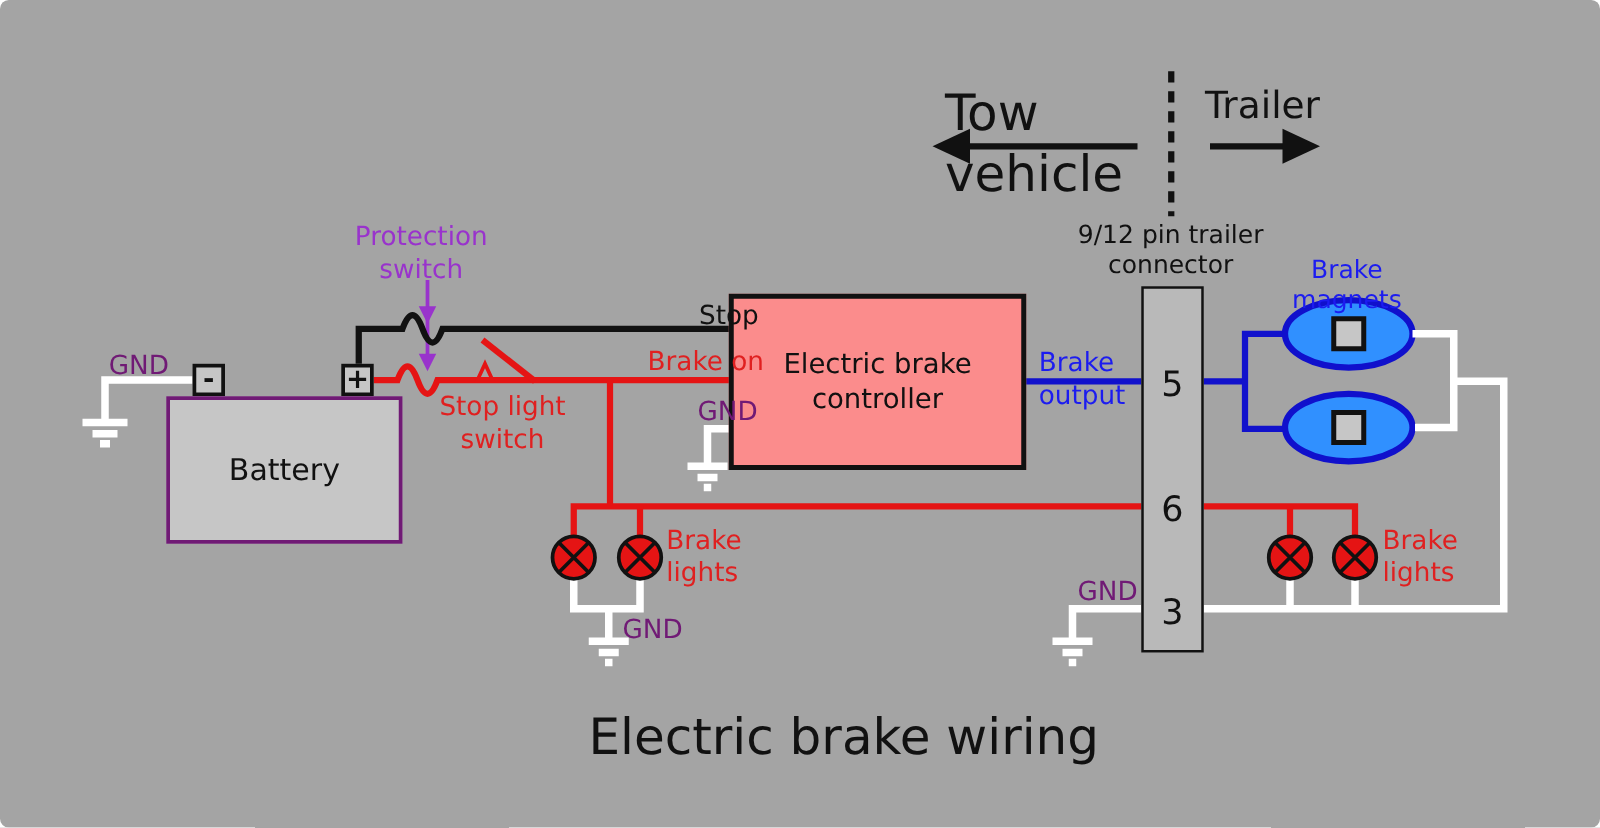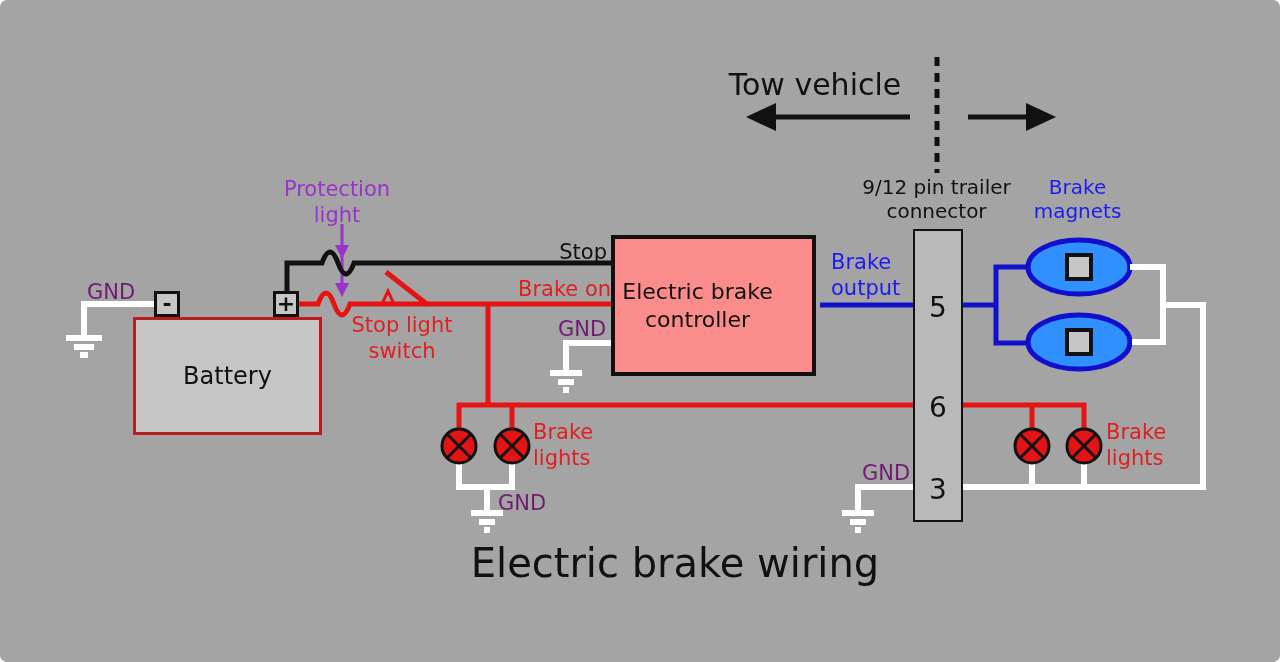--- a/index.html
+++ b/index.html
@@ -18,56 +18,56 @@
   .purple-line{stroke:var(--label-purple,#9933cc);stroke-width:3;fill:none;}
   .purple-head{fill:var(--label-purple,#9933cc);stroke:none;}
   .lamp{fill:var(--wire-red,#e51414);stroke:#111;stroke-width:3;}
   .lamp-x{stroke:#111;stroke-width:3;fill:none;}
   .magnet{fill:var(--magnet-fill,#3090ff);stroke:var(--magnet-border,#1010cc);stroke-width:5;}
   .magnet-core{fill:var(--battery-fill,#c6c6c6);stroke:#111;stroke-width:4;}
   .switch-tri{stroke:var(--wire-red,#e51414);stroke-width:3;fill:none;}
   
   .box{position:absolute;box-sizing:border-box;color:#111;}
   .battery{left:133px;top:317px;width:189px;height:118px;background:var(--battery-fill,#c6c6c6);
-    border:3px solid #b91c1c;display:flex;align-items:center;justify-content:center;font-size:24px;}
+    border:3px solid #701a75;display:flex;align-items:center;justify-content:center;font-size:24px;}
   .terminal{position:absolute;width:26px;height:26px;background:var(--battery-fill,#c6c6c6);
     border:3px solid #111;display:flex;align-items:center;justify-content:center;
     font-size:22px;font-weight:bold;line-height:1;}
   .terminal.minus{left:154px;top:291px;}
   .terminal.plus{left:273px;top:291px;}
-  .controller{left:611px;top:235px;width:205px;height:141px;background:var(--controller-fill,#fb8c8c);
-    border:4px solid #111;display:flex;align-items:center;
+  .controller{left:583px;top:235px;width:238px;height:141px;background:var(--controller-fill,#fb8c8c);
+    border:4px solid #111;display:flex;align-items:center;justify-content:center;
     text-align:center;font-size:22px;line-height:1.25;}
   .controller span{display:block;width:165px;}
   .connector{left:913px;top:229px;width:50px;height:293px;background:var(--connector-fill,#b9b9b9);
     border:2px solid #111;}
   .pin{position:absolute;left:0;width:100%;text-align:center;font-size:28px;color:#111;}
   .pin.p5{top:60px;} .pin.p6{top:160px;} .pin.p3{top:242px;}
   
   .lbl{position:absolute;line-height:1.22;}
   .t-black{color:#111;} .t-white{color:#701a75;} 
-  .t-red{color:var(--label-red,#e02020);} .t-blue{color:var(--label-blue,#1c1cf0);}
+  .t-red{color:var(--label-red,#e02020);} .t-blue{color:var(--label-blue,#1c1cf0);margin-top:28px;}
   .t-purple{color:var(--label-purple,#9933cc);}
-  .tow{left:720px;top:67px;width:190px;text-align:center;font-size:30px;}
+  .tow{left:756px;top:67px;width:190px;text-align:left;font-size:40px;}
   .trailer{left:955px;top:67px;width:110px;text-align:center;font-size:30px;}
   .prot{left:277px;top:177px;width:120px;text-align:center;font-size:21px;}
   .conn-lbl{left:860px;top:175px;width:153px;text-align:center;font-size:20px;}
   .magnets-lbl{left:1030px;top:175px;width:95px;text-align:center;font-size:20px;}
   .power-lbl{left:500px;top:240px;width:107px;text-align:right;font-size:21px;}
   .brakeon-lbl{left:518px;top:277px;width:100px;font-size:21px;}
   .brakeout-lbl{left:831px;top:250px;width:75px;font-size:21px;}
   .sls-lbl{left:345px;top:313px;width:114px;text-align:center;font-size:21px;}
   .gnd{font-size:21px;}
   .gnd-batt{left:87px;top:280px;}
   .gnd-ctrl{left:558px;top:317px;}
   .gnd-lamps{left:498px;top:491px;}
   .gnd-pin3{left:862px;top:461px;}
   .bl-left{left:533px;top:420px;width:62px;font-size:21px;}
   .bl-right{left:1106px;top:420px;width:62px;font-size:21px;}
-  .title{left:420px;top:539px;width:510px;text-align:center;font-size:40px;}
+  .title{left:420px;top:566px;width:510px;text-align:center;font-size:40px;}
 </style>
 </head>
 <body>
 
 <div class="canvas">
 
   <svg class="wires" viewBox="0 0 1280 662">
 
     <line x1="937" y1="57" x2="937" y2="173" class="w-black" stroke-width="4" stroke-dasharray="9 7"></line>
     <g>
@@ -176,21 +176,22 @@
   <div class="box controller">
     <span>Electric brake controller</span>
   </div>
   <div class="box connector">
     <div class="pin p5">5</div>
     <div class="pin p6">6</div>
     <div class="pin p3">3</div>
   </div>
 
   <div class="lbl tow t-black">Tow vehicle</div>
-  <div class="lbl prot t-purple">Protection light</div>
+  <div class="lbl trailer t-black">Trailer</div>
+  <div class="lbl prot t-purple">Protection switch</div>
   <div class="lbl conn-lbl t-black">9/12 pin trailer connector</div>
   <div class="lbl magnets-lbl t-blue">Brake magnets</div>
   <div class="lbl power-lbl t-black">Stop</div>
   <div class="lbl brakeon-lbl t-red">Brake on</div>
   <div class="lbl sls-lbl t-red">Stop light switch</div>
   <div class="lbl brakeout-lbl t-blue">Brake output</div>
   <div class="lbl gnd gnd-batt t-white">GND</div>
   <div class="lbl gnd gnd-ctrl t-white">GND</div>
   <div class="lbl gnd gnd-lamps t-white">GND</div>
   <div class="lbl gnd gnd-pin3 t-white">GND</div>

